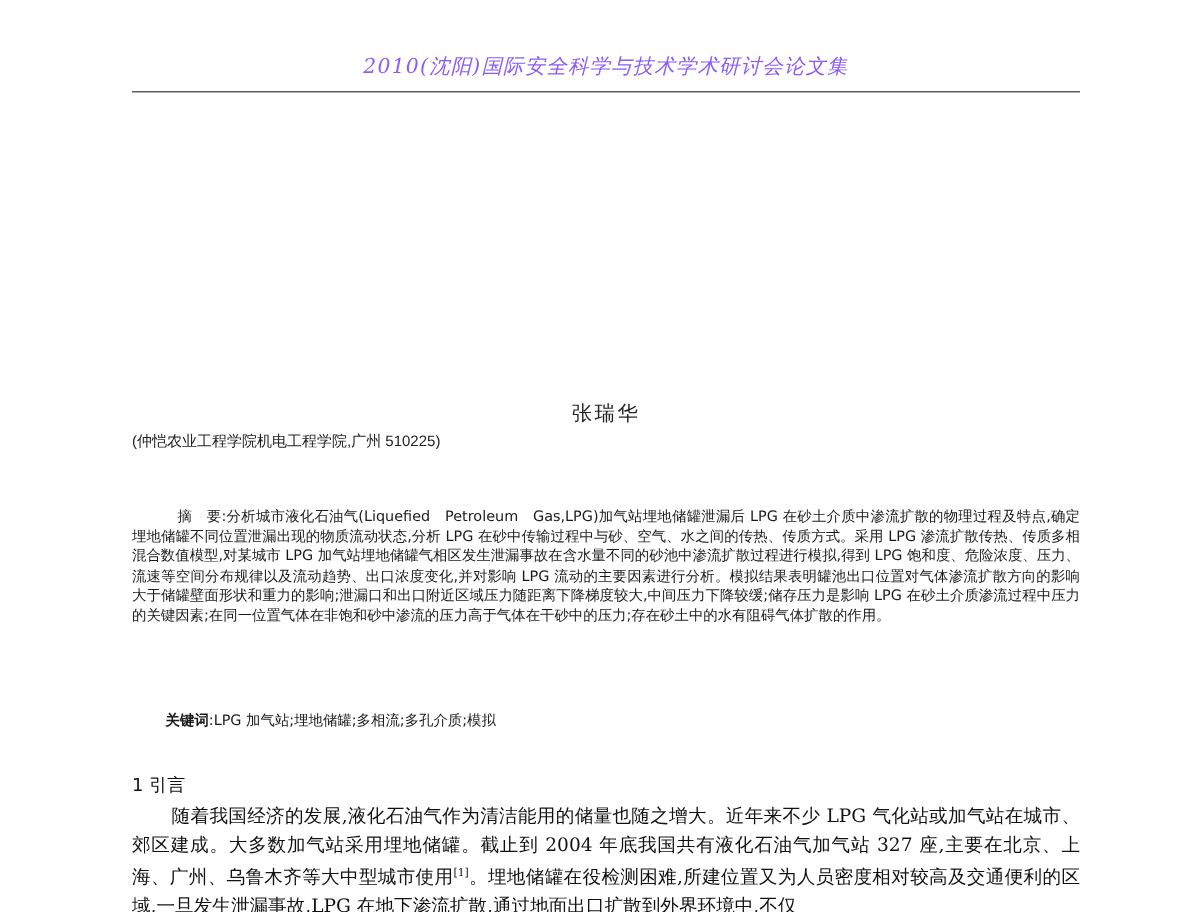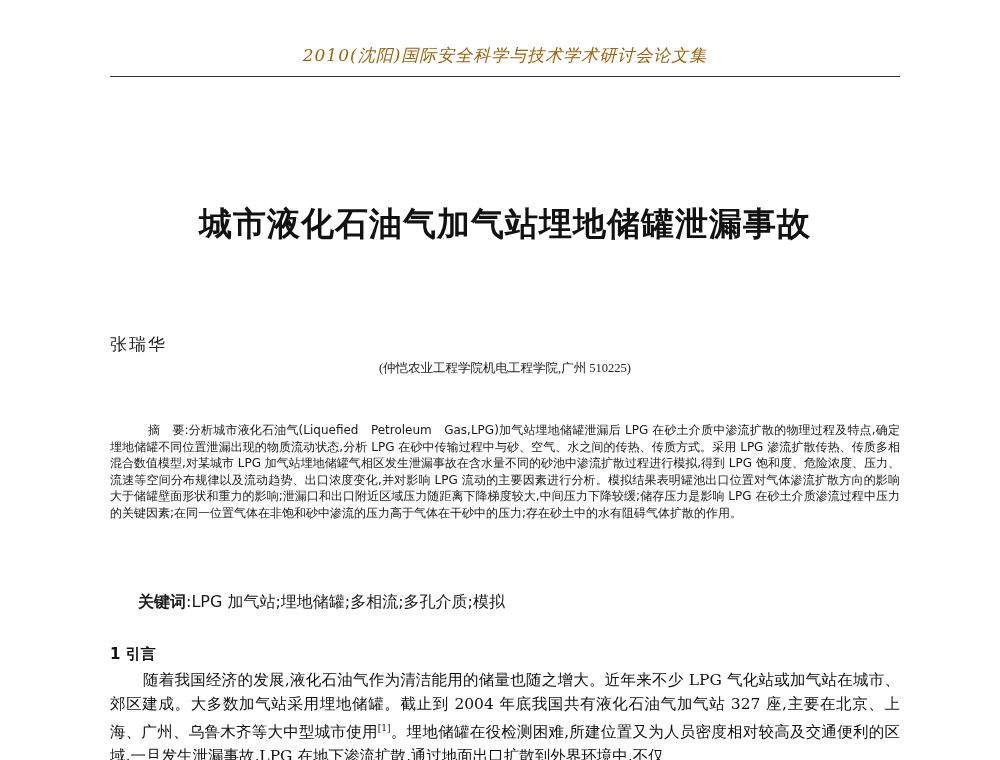--- a/index.html
+++ b/index.html
@@ -1,38 +1,37 @@
 <!DOCTYPE html>
 <html><head>
 <meta charset="utf-8">
 <style>
   html, body { margin: 0; padding: 0; background: #ffffff; }
   body { width: 1000px; height: 760px; overflow: hidden; position: relative; color: #111; font-family: "DejaVu Serif", serif; }
-  .running-header { position: absolute; left: 110px; top: 44px; width: 790px; text-align: center; font-size: 17px; font-style: italic; letter-spacing: 1px; color: #a16207; }
+  .running-header { position: absolute; left: 110px; top: 44px; width: 790px; text-align: center; font-size: 17px; font-style: italic; letter-spacing: 1px; color: #8b5cf6; }
   .header-rule { position: absolute; left: 110px; top: 76px; width: 790px; height: 0; border-top: 1.5px solid #333; }
   .title { position: absolute; left: 110px; top: 200px; width: 790px; text-align: center; font-size: 33px; font-weight: bold; line-height: 48px; letter-spacing: 1px; font-family: "DejaVu Serif", serif; color: #111; }
-  .author { position: absolute; left: 110px; top: 333px; width: 790px; font-size: 17px; font-family: "DejaVu Sans", sans-serif; color: #222; letter-spacing: 2px; }
-  .affiliation { position: absolute; left: 110px; top: 360px; width: 790px; text-align: center; font-size: 12.5px; font-family: Liberation Serif, serif; color: #222; }
+  .author { position: absolute; left: 110px; top: 333px; width: 790px; text-align: center; font-size: 17px; font-family: "DejaVu Sans", sans-serif; color: #222; letter-spacing: 2px; }
+  .affiliation { position: absolute; left: 110px; top: 360px; width: 790px; font-size: 12.5px; font-family: Liberation Sans, sans-serif; color: #222; }
   .abstract { position: absolute; left: 110px; top: 422px; width: 790px; font-size: 12px; line-height: 16.5px; color: #1a1a1a; font-family: "DejaVu Sans", sans-serif; text-align: justify; }
   .abstract .label { font-weight: normal; margin-left: 38px; }
   .abstract .label-sep { margin-left: 0; }
-  .keywords { position: absolute; left: 110px; top: 592px; width: 790px; font-size: 16px; font-family: "DejaVu Sans", sans-serif; color: #1a1a1a; }
+  .keywords { position: absolute; left: 110px; top: 592px; width: 790px; font-size: 12px; font-family: "DejaVu Sans", sans-serif; color: #1a1a1a; }
   .keywords .kw-label { font-weight: bold; margin-left: 28px; }
-  .section-heading { position: absolute; left: 110px; top: 645px; font-size: 15px; font-weight: bold; font-family: "DejaVu Sans", sans-serif; color: #111; }
+  .section-heading { position: absolute; left: 110px; top: 645px; font-size: 15px; font-weight: normal; font-family: "DejaVu Sans", sans-serif; color: #111; }
   .body-text { position: absolute; left: 110px; top: 668px; width: 790px; font-size: 15.5px; line-height: 24px; font-family: "DejaVu Serif", serif; color: #111; text-align: justify; text-indent: 33px; }
   sup { font-size: 9px; }
 </style>
 </head>
 <body>
 
 <div class="running-header">2010(沈阳)国际安全科学与技术学术研讨会论文集</div>
 <div class="header-rule"></div>
 
 <div class="title">
-  <div>城市液化石油气加气站埋地储罐泄漏事故</div>
 </div>
 
 <div class="author">张瑞华</div>
 <div class="affiliation">(仲恺农业工程学院机电工程学院,广州 510225)</div>
 
 <div class="abstract">
   <span class="label">摘　要</span><span class="label-sep">:</span><span>分析城市液化石油气(Liquefied　Petroleum　Gas,LPG)加气站埋地储罐泄漏后 LPG 在砂土介质中渗流扩散的物理过程及特点,确定埋地储罐不同位置泄漏出现的物质流动状态,分析 LPG 在砂中传输过程中与砂、空气、水之间的传热、传质方式。采用 LPG 渗流扩散传热、传质多相混合数值模型,对某城市 LPG 加气站埋地储罐气相区发生泄漏事故在含水量不同的砂池中渗流扩散过程进行模拟,得到 LPG 饱和度、危险浓度、压力、流速等空间分布规律以及流动趋势、出口浓度变化,并对影响 LPG 流动的主要因素进行分析。模拟结果表明罐池出口位置对气体渗流扩散方向的影响大于储罐壁面形状和重力的影响;泄漏口和出口附近区域压力随距离下降梯度较大,中间压力下降较缓;储存压力是影响 LPG 在砂土介质渗流过程中压力的关键因素;在同一位置气体在非饱和砂中渗流的压力高于气体在干砂中的压力;存在砂土中的水有阻碍气体扩散的作用。</span>
 </div>
 
 <div class="keywords">

